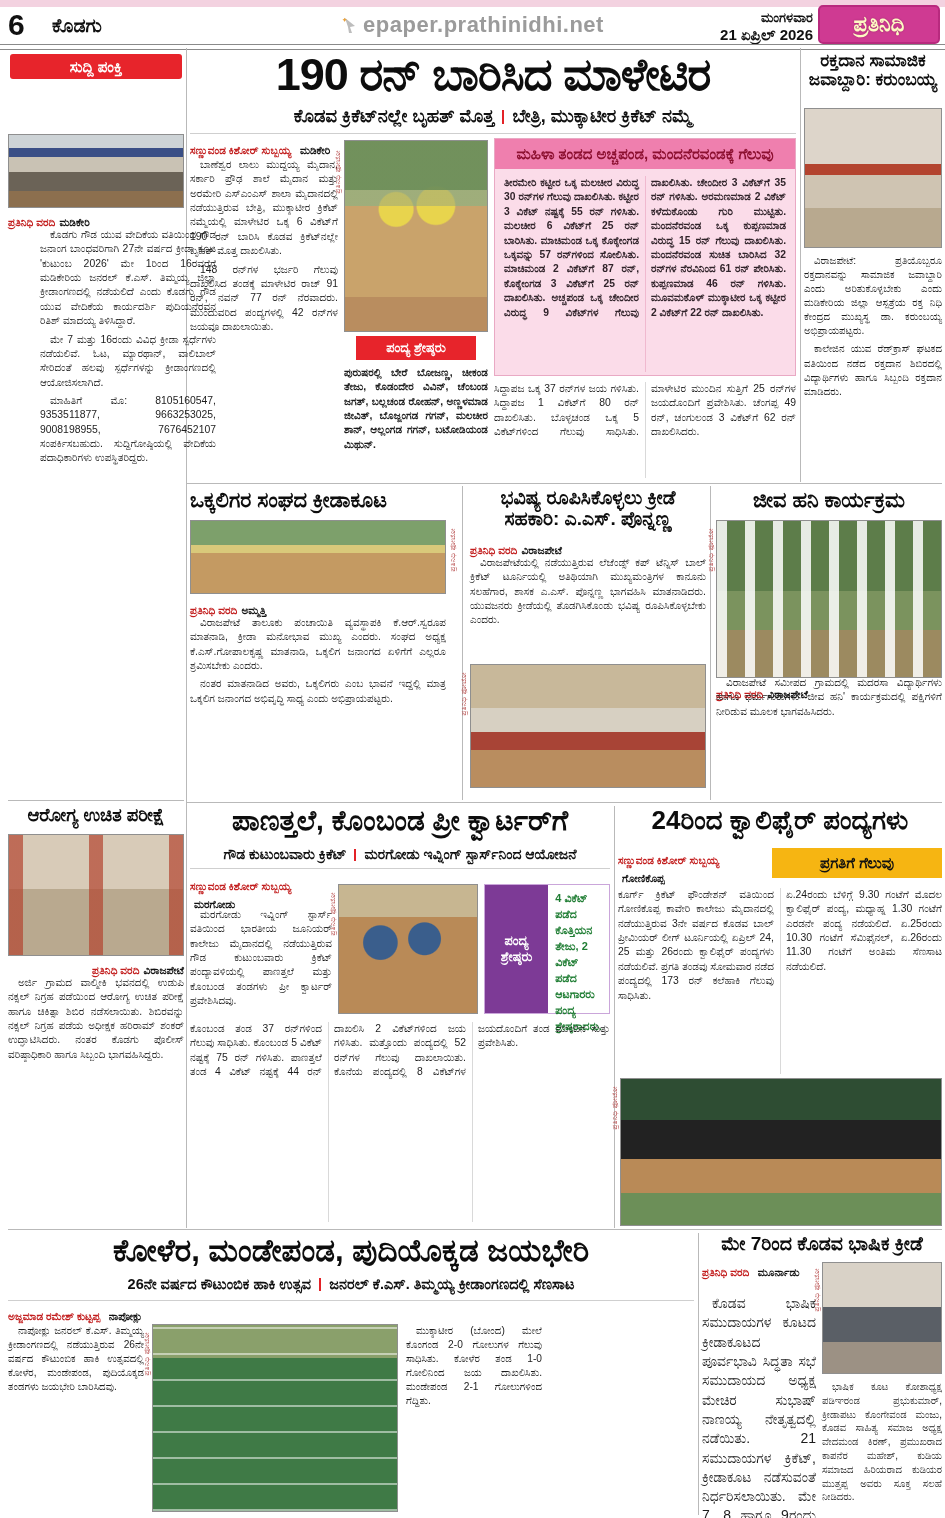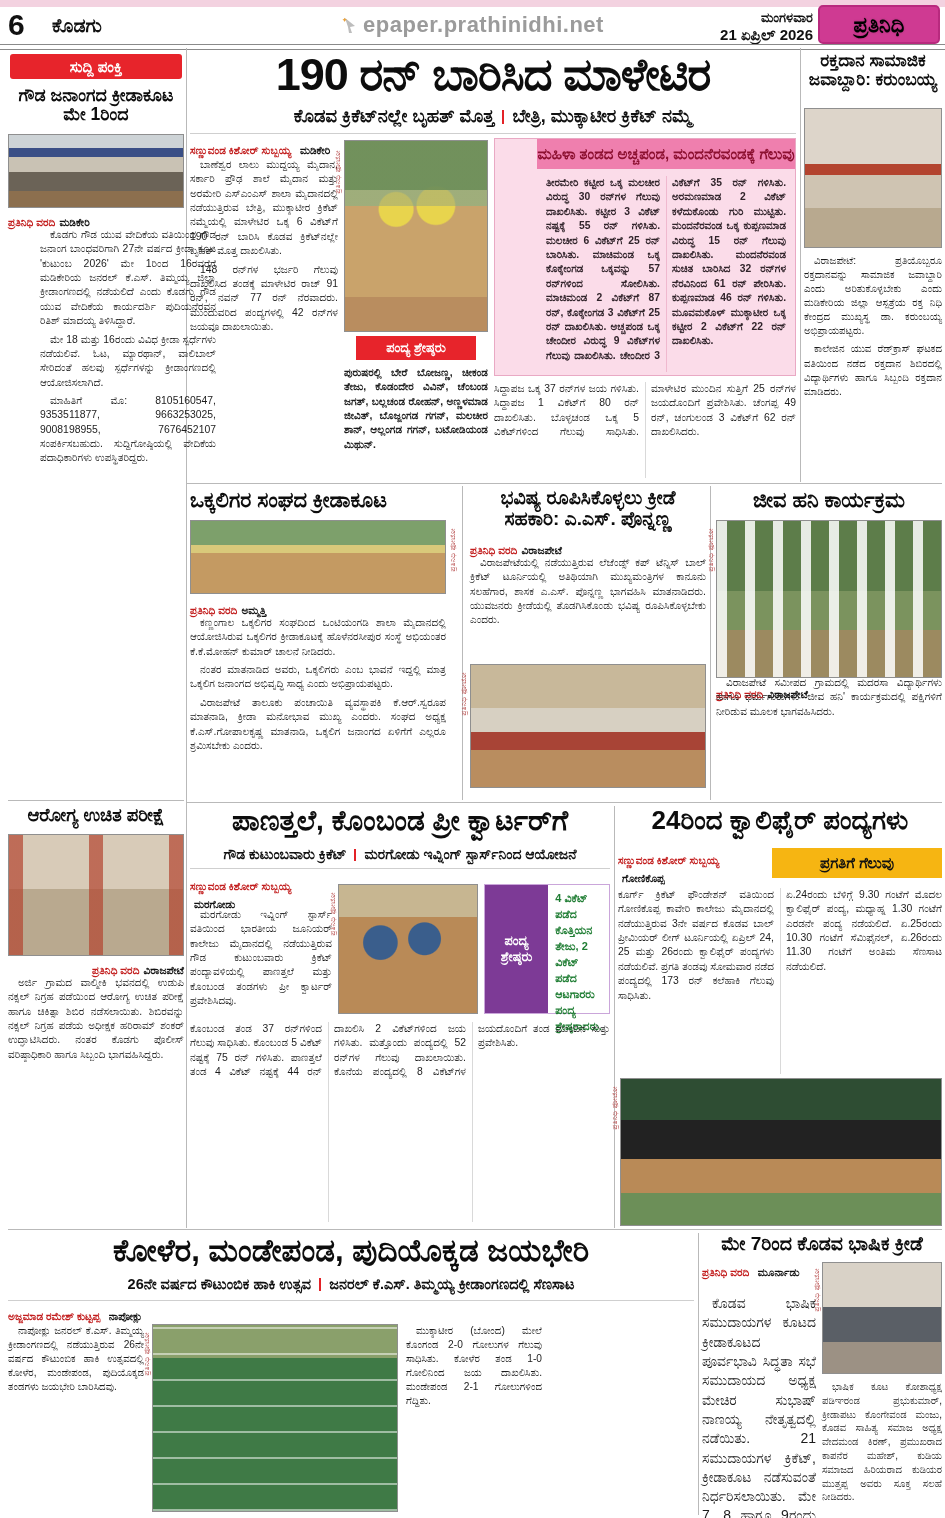--- a/index.html
+++ b/index.html
@@ -13,22 +13,22 @@
             border-top:1px solid #8a8a8a;border-bottom:1px solid #8a8a8a;}
   .pagenum{left:8px;top:8px;font-size:30px;font-weight:800;}
   .section{left:52px;top:15px;font-size:19px;font-weight:800;}
   .site{left:0;top:12px;width:945px;text-align:center;font-size:22px;font-weight:700;
         color:#9b9b9b;letter-spacing:.5px;}
   .daydate{right:132px;top:11px;text-align:right;line-height:1.15;}
   .daydate .d1{font-size:13px;font-weight:800;}
   .daydate .d2{font-size:15px;font-weight:700;}
   .logo{right:5px;top:5px;width:118px;height:35px;border-radius:5px;
         display:flex;align-items:center;justify-content:center;
-        font-size:21px;font-weight:800;color:#000000;
-        text-shadow:0 0 2px rgba(0,0,0,.25);}
+        font-size:21px;font-weight:800;color:#fef9c3;
+        text-shadow:0 0 2px rgba(0,0,0,.25);font-family:Liberation Serif, serif;}
   
   .headline{font-weight:800;color:#0d0d0d;line-height:1.1;}
   .ctr{text-align:center;}
   .body-txt{font-size:10.4px;line-height:1.38;text-align:justify;color:#1c1c1c;}
   .body-txt p{margin:0 0 4px 0;text-indent:10px;}
   .by .lbl{color:#c21d1d;font-weight:800;font-size:10.5px;}
   .by .plc{color:#111;font-weight:800;font-size:10.5px;margin-left:4px;}
   .vrule{background:#b9b9b9;width:1px;}
   .hrule{background:#b9b9b9;height:1px;}
   .redpipe{display:inline-block;width:0;height:14px;border-left:2px solid #e32227;
@@ -106,28 +106,27 @@
   <div class="abs hrule" style="left:186px;top:483px;width:756px;"></div>
   <div class="abs vrule" style="left:462px;top:486px;height:314px;"></div>
   <div class="abs vrule" style="left:710px;top:486px;height:314px;"></div>
   <div class="abs hrule" style="left:186px;top:802px;width:756px;"></div>
   <div class="abs hrule" style="left:8px;top:800px;width:176px;"></div>
   <div class="abs vrule" style="left:614px;top:806px;height:422px;"></div>
   <div class="abs hrule" style="left:8px;top:1229px;width:934px;"></div>
   <div class="abs vrule" style="left:698px;top:1233px;height:282px;"></div>
 
   <div class="abs kicker" style="left:10px;top:54px;width:172px;height:25px;">ಸುದ್ದಿ ಪಂಕ್ತಿ</div>
-  <div class="abs headline ctr" style="left:8px;top:86px;width:176px;font-size:17.5px;">ಗೌಡ ಜನಾಂಗದ ಕ್ರೀಡಾಕೂಟ ಮೇ 1ರಿಂದ</div>
   <div class="abs photo ph-press" style="left:8px;top:134px;width:176px;height:74px;"></div>
   <div class="abs by" style="left:8px;top:212px;width:176px;">
     <span class="lbl">ಪ್ರತಿನಿಧಿ ವರದಿ</span><span class="plc">ಮಡಿಕೇರಿ</span>
   </div>
   <div class="abs body-txt" style="left:8px;top:228px;width:176px;height:566px;margin-left:32px;">
     <p>ಕೊಡಗು ಗೌಡ ಯುವ ವೇದಿಕೆಯ ವತಿಯಿಂದ ಗೌಡ ಜನಾಂಗ ಬಾಂಧವರಿಗಾಗಿ 27ನೇ ವರ್ಷದ ಕ್ರೀಡಾ ಕೂಟ 'ಕುಟುಂಬ 2026' ಮೇ 1ರಿಂದ 16ರವರೆಗೆ ಮಡಿಕೇರಿಯ ಜನರಲ್ ಕೆ.ಎಸ್. ತಿಮ್ಮಯ್ಯ ಜಿಲ್ಲಾ ಕ್ರೀಡಾಂಗಣದಲ್ಲಿ ನಡೆಯಲಿದೆ ಎಂದು ಕೊಡಗು ಗೌಡ ಯುವ ವೇದಿಕೆಯ ಕಾರ್ಯದರ್ಶಿ ಪುದಿಯನೆರವನ ರಿತಿಶ್ ಮಾದಯ್ಯ ತಿಳಿಸಿದ್ದಾರೆ.</p>
-    <p>ಮೇ 18 ಮತ್ತು 16ರಂದು ವಿವಿಧ ಕ್ರೀಡಾ ಸ್ಪರ್ಧೆಗಳು ನಡೆಯಲಿವೆ. ಓಟ, ಮ್ಯಾರಥಾನ್, ವಾಲಿಬಾಲ್ ಸೇರಿದಂತೆ ಹಲವು ಸ್ಪರ್ಧೆಗಳನ್ನು ಕ್ರೀಡಾಂಗಣದಲ್ಲಿ ಆಯೋಜಿಸಲಾಗಿದೆ.</p>
+    <p>ಮೇ 7 ಮತ್ತು 16ರಂದು ವಿವಿಧ ಕ್ರೀಡಾ ಸ್ಪರ್ಧೆಗಳು ನಡೆಯಲಿವೆ. ಓಟ, ಮ್ಯಾರಥಾನ್, ವಾಲಿಬಾಲ್ ಸೇರಿದಂತೆ ಹಲವು ಸ್ಪರ್ಧೆಗಳನ್ನು ಕ್ರೀಡಾಂಗಣದಲ್ಲಿ ಆಯೋಜಿಸಲಾಗಿದೆ.</p>
     <p>ಮಾಹಿತಿಗೆ ಮೊ: 8105160547, 9353511877, 9663253025, 9008198955, 7676452107 ಸಂಪರ್ಕಿಸಬಹುದು. ಸುದ್ದಿಗೋಷ್ಠಿಯಲ್ಲಿ ವೇದಿಕೆಯ ಪದಾಧಿಕಾರಿಗಳು ಉಪಸ್ಥಿತರಿದ್ದರು.</p>
   </div>
 
   <div class="abs headline ctr" style="left:8px;top:806px;width:176px;font-size:18px;">ಆರೋಗ್ಯ ಉಚಿತ ಪರೀಕ್ಷೆ</div>
   <div class="abs photo ph-health" style="left:8px;top:834px;width:176px;height:122px;"></div>
   <div class="abs by" style="left:8px;top:960px;width:176px;text-align:right;">
     <span class="lbl">ಪ್ರತಿನಿಧಿ ವರದಿ</span><span class="plc">ವಿರಾಜಪೇಟೆ</span>
   </div>
   <div class="abs body-txt" style="left:8px;top:976px;width:176px;height:248px;">
     <p>ಅರ್ಜಿ ಗ್ರಾಮದ ವಾಲ್ಮೀಕಿ ಭವನದಲ್ಲಿ ಉಡುಪಿ ನಕ್ಸಲ್ ನಿಗ್ರಹ ಪಡೆಯಿಂದ ಆರೋಗ್ಯ ಉಚಿತ ಪರೀಕ್ಷೆ ಹಾಗೂ ಚಿಕಿತ್ಸಾ ಶಿಬಿರ ನಡೆಸಲಾಯಿತು. ಶಿಬಿರವನ್ನು ನಕ್ಸಲ್ ನಿಗ್ರಹ ಪಡೆಯ ಅಧೀಕ್ಷಕ ಹರಿರಾಮ್ ಶಂಕರ್ ಉದ್ಘಾಟಿಸಿದರು. ನಂತರ ಕೊಡಗು ಪೊಲೀಸ್ ವರಿಷ್ಠಾಧಿಕಾರಿ ಹಾಗೂ ಸಿಬ್ಬಂದಿ ಭಾಗವಹಿಸಿದ್ದರು.</p>
@@ -147,41 +146,40 @@
     <p>148 ರನ್‌ಗಳ ಭರ್ಜರಿ ಗೆಲುವು ದಾಖಲಿಸಿದ ತಂಡಕ್ಕೆ ಮಾಳೇಟಿರ ರಾಜ್ 91 ರನ್, ನವನ್ 77 ರನ್ ನೆರವಾದರು. ಮುಂದುವರಿದ ಪಂದ್ಯಗಳಲ್ಲಿ 42 ರನ್‌ಗಳ ಜಯವೂ ದಾಖಲಾಯಿತು.</p>
   </div>
 
   <div class="abs photo ph-players" style="left:344px;top:140px;width:144px;height:192px;"></div>
   <div class="abs vcred" style="left:334px;top:150px;">ಪ್ರತಿನಿಧಿ ಫೋಟೋ</div>
   <div class="abs capred" style="left:356px;top:336px;width:120px;height:24px;">ಪಂದ್ಯ ಶ್ರೇಷ್ಠರು</div>
   <div class="abs body-txt" style="left:344px;top:366px;width:144px;height:112px;font-weight:600;">
     <p style="text-indent:0;">ಪುರುಷರಲ್ಲಿ ಬೇರೆ ಬೋಜಣ್ಣ, ಚೀಕಂಡ ತೇಜು, ಕೊಡಂದೇರ ವಿವಿನ್, ಚೆಂಬಂಡ ಜಗತ್, ಬಲ್ಲಚಂಡ ರೋಹನ್, ಅಣ್ಣಳಮಾಡ ಜೀವಿತ್, ಬೊಜ್ಜಂಗಡ ಗಗನ್, ಮಲಚೀರ ಶಾನ್, ಆಲ್ಲಂಗಡ ಗಗನ್, ಬಟೋಡಿಯಂಡ ಮಿಥುನ್.</p>
   </div>
 
-  <div class="abs pinkbox" style="left:494px;top:138px;width:302px;height:238px;padding-left:42px;">
+  <div class="abs pinkbox" style="left:494px;top:138px;width:302px;height:238px;">
     <div class="pinkhead" style="height:30px;">ಮಹಿಳಾ ತಂಡದ ಅಚ್ಚಪಂಡ, ಮಂದನೆರವಂಡಕ್ಕೆ ಗೆಲುವು</div>
     <div class="pinkcols" style="height:196px;overflow:hidden;">
       <span>ತೀರಮೇರಿ ಕಟ್ಟೀರ ಒಕ್ಕ ಮಲಚೀರ ವಿರುದ್ಧ 30 ರನ್‌ಗಳ ಗೆಲುವು ದಾಖಲಿಸಿತು. ಕಟ್ಟೀರ 3 ವಿಕೆಟ್ ನಷ್ಟಕ್ಕೆ 55 ರನ್ ಗಳಿಸಿತು. ಮಲಚೀರ 6 ವಿಕೆಟ್‌ಗೆ 25 ರನ್ ಬಾರಿಸಿತು. ಮಾಚಿಮಂಡ ಒಕ್ಕ ಕೊಕ್ಕೇಂಗಡ ಒಕ್ಕವನ್ನು 57 ರನ್‌ಗಳಿಂದ ಸೋಲಿಸಿತು. ಮಾಚಿಮಂಡ 2 ವಿಕೆಟ್‌ಗೆ 87 ರನ್, ಕೊಕ್ಕೇಂಗಡ 3 ವಿಕೆಟ್‌ಗೆ 25 ರನ್ ದಾಖಲಿಸಿತು. ಅಚ್ಚಪಂಡ ಒಕ್ಕ ಚೇಂದೀರ ವಿರುದ್ಧ 9 ವಿಕೆಟ್‌ಗಳ ಗೆಲುವು ದಾಖಲಿಸಿತು. ಚೇಂದೀರ 3 ವಿಕೆಟ್‌ಗೆ 35 ರನ್ ಗಳಿಸಿತು.</span>
       <span>ಅರಮಣಮಾಡ 2 ವಿಕೆಟ್ ಕಳೆದುಕೊಂಡು ಗುರಿ ಮುಟ್ಟಿತು. ಮಂದನೆರವಂಡ ಒಕ್ಕ ಕುಪ್ಪಣಮಾಡ ವಿರುದ್ಧ 15 ರನ್ ಗೆಲುವು ದಾಖಲಿಸಿತು. ಮಂದನೆರವಂಡ ಸುಚಿತ ಬಾರಿಸಿದ 32 ರನ್‌ಗಳ ನೆರವಿನಿಂದ 61 ರನ್ ಪೇರಿಸಿತು. ಕುಪ್ಪಣಮಾಡ 46 ರನ್ ಗಳಿಸಿತು. ಮೂವಮಕೊಳ್ ಮುಕ್ಕಾಟೀರ ಒಕ್ಕ ಕಟ್ಟೀರ 2 ವಿಕೆಟ್‌ಗೆ 22 ರನ್ ದಾಖಲಿಸಿತು.</span>
     </div>
   </div>
   <div class="abs body-txt cols2" style="left:494px;top:382px;width:302px;height:96px;">
     <p style="text-indent:0;">ಸಿದ್ದಾಪಜ ಒಕ್ಕ 37 ರನ್‌ಗಳ ಜಯ ಗಳಿಸಿತು. ಸಿದ್ದಾಪಜ 1 ವಿಕೆಟ್‌ಗೆ 80 ರನ್ ದಾಖಲಿಸಿತು. ಬೊಳ್ಳಚಂಡ ಒಕ್ಕ 5 ವಿಕೆಟ್‌ಗಳಿಂದ ಗೆಲುವು ಸಾಧಿಸಿತು. ಮಾಳೇಟಿರ ಮುಂದಿನ ಸುತ್ತಿಗೆ 25 ರನ್‌ಗಳ ಜಯದೊಂದಿಗೆ ಪ್ರವೇಶಿಸಿತು. ಚೆಂಗಪ್ಪ 49 ರನ್, ಚಂಗುಲಂಡ 3 ವಿಕೆಟ್‌ಗೆ 62 ರನ್ ದಾಖಲಿಸಿದರು.</p>
   </div>
 
   <div class="abs headline" style="left:190px;top:488px;width:266px;font-size:21px;">ಒಕ್ಕಲಿಗರ ಸಂಘದ ಕ್ರೀಡಾಕೂಟ</div>
   <div class="abs photo ph-volley" style="left:190px;top:520px;width:256px;height:74px;"></div>
   <div class="abs vcred" style="left:449px;top:528px;">ಪ್ರತಿನಿಧಿ ಫೋಟೋ</div>
   <div class="abs by" style="left:190px;top:600px;width:256px;">
     <span class="lbl">ಪ್ರತಿನಿಧಿ ವರದಿ</span><span class="plc">ಅಮ್ಮತ್ತಿ</span>
   </div>
   <div class="abs body-txt" style="left:190px;top:616px;width:256px;height:182px;">
-    <p>ಕಣ್ಣಂಗಾಲ ಒಕ್ಕಲಿಗರ ಸಂಘದಿಂದ ಒಂಟಿಯಂಗಡಿ ಶಾಲಾ ಮೈದಾನದಲ್ಲಿ ಆಯೋಜಿಸಿರುವ ಒಕ್ಕಲಿಗರ ಕ್ರೀಡಾಕೂಟಕ್ಕೆ ಹೊಳೆನರಸೀಪುರ ಸಂಸ್ಥೆ ಅಭಿಯಂತರ ಕೆ.ಕೆ.ಮೋಹನ್ ಕುಮಾರ್ ಚಾಲನೆ ನೀಡಿದರು.</p>
+    <p>ವಿರಾಜಪೇಟೆ ತಾಲೂಕು ಪಂಚಾಯಿತಿ ವ್ಯವಸ್ಥಾಪಕಿ ಕೆ.ಆರ್.ಸ್ವರೂಪ ಮಾತನಾಡಿ, ಕ್ರೀಡಾ ಮನೋಭಾವ ಮುಖ್ಯ ಎಂದರು. ಸಂಘದ ಅಧ್ಯಕ್ಷ ಕೆ.ಎಸ್.ಗೋಪಾಲಕೃಷ್ಣ ಮಾತನಾಡಿ, ಒಕ್ಕಲಿಗ ಜನಾಂಗದ ಏಳಿಗೆಗೆ ಎಲ್ಲರೂ ಶ್ರಮಿಸಬೇಕು ಎಂದರು.</p>
     <p>ನಂತರ ಮಾತನಾಡಿದ ಅವರು, ಒಕ್ಕಲಿಗರು ಎಂಬ ಭಾವನೆ ಇದ್ದಲ್ಲಿ ಮಾತ್ರ ಒಕ್ಕಲಿಗ ಜನಾಂಗದ ಅಭಿವೃದ್ಧಿ ಸಾಧ್ಯ ಎಂದು ಅಭಿಪ್ರಾಯಪಟ್ಟರು.</p>
-    <p>ವಿರಾಜಪೇಟೆ ತಾಲೂಕು ಪಂಚಾಯಿತಿ ವ್ಯವಸ್ಥಾಪಕಿ ಕೆ.ಆರ್.ಸ್ವರೂಪ ಮಾತನಾಡಿ, ಕ್ರೀಡಾ ಮನೋಭಾವ ಮುಖ್ಯ ಎಂದರು. ಸಂಘದ ಅಧ್ಯಕ್ಷ ಕೆ.ಎಸ್.ಗೋಪಾಲಕೃಷ್ಣ ಮಾತನಾಡಿ, ಒಕ್ಕಲಿಗ ಜನಾಂಗದ ಏಳಿಗೆಗೆ ಎಲ್ಲರೂ ಶ್ರಮಿಸಬೇಕು ಎಂದರು.</p>
   </div>
 
   <div class="abs headline ctr" style="left:470px;top:488px;width:236px;font-size:19px;">
     <div>ಭವಿಷ್ಯ ರೂಪಿಸಿಕೊಳ್ಳಲು ಕ್ರೀಡೆ</div>
     <div>ಸಹಕಾರಿ: ಎ.ಎಸ್. ಪೊನ್ನಣ್ಣ</div>
   </div>
   <div class="abs by" style="left:470px;top:540px;width:236px;">
     <span class="lbl">ಪ್ರತಿನಿಧಿ ವರದಿ</span><span class="plc">ವಿರಾಜಪೇಟೆ</span>
   </div>
   <div class="abs body-txt" style="left:470px;top:556px;width:236px;height:104px;">

